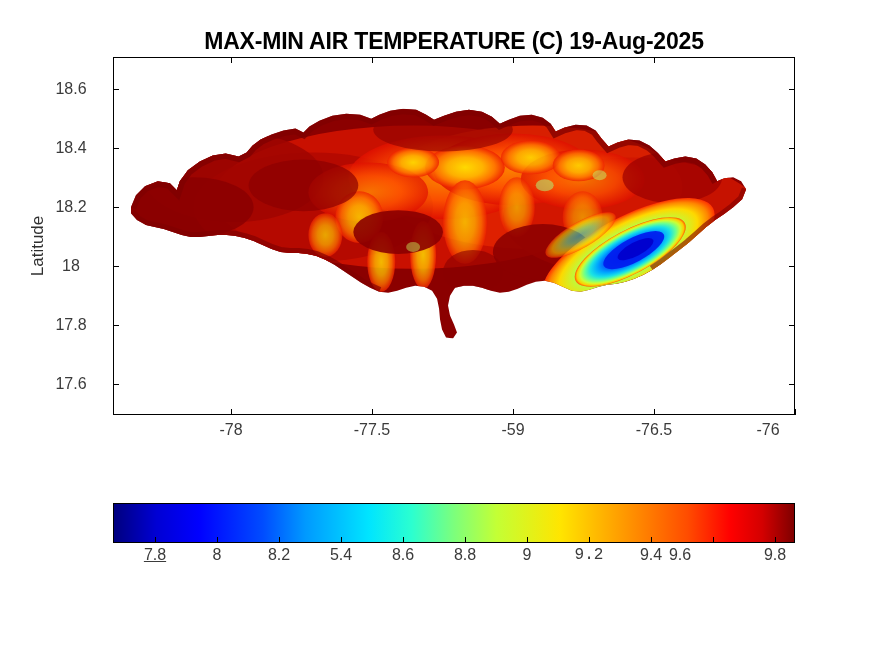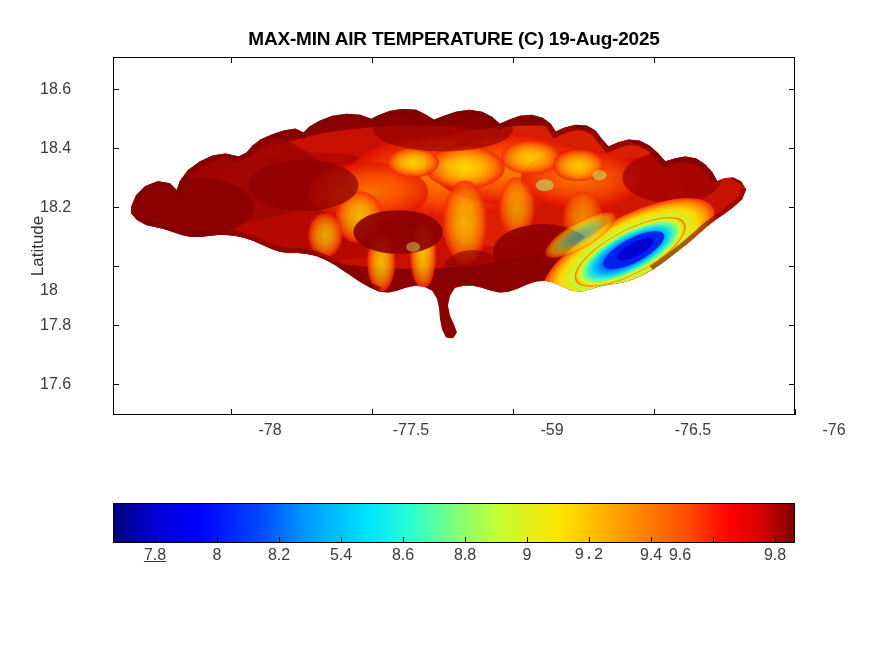--- a/index.html
+++ b/index.html
@@ -21,21 +21,21 @@
     background: #ffffff;
   }
 
   
   .fig-title {
     position: absolute;
     left: 113px;
     top: 28px;
     width: 682px;
     text-align: center;
-    font-size: 19px;
+    font-size: 23px;
     font-weight: bold;
     color: #000000;
     letter-spacing: -0.2px;
     white-space: nowrap;
   }
 
   
   .axes {
     position: absolute;
     left: 113px;
@@ -77,25 +77,24 @@
 
   .ticklabel {
     position: absolute;
     font-size: 16px;
     color: #3b3b3b;
     white-space: nowrap;
   }
   .ticklabel-x {
     transform: translateX(-50%);
     top: 421px;
-    margin-left: 39px;
   }
   .ticklabel-y {
     transform: translateY(-50%);
-    text-align: left;
+    text-align: center;
     right: 0;
     width: 62px;
   }
 
   .axis-title {
     position: absolute;
     font-size: 17px;
     color: #2f2f2f;
     white-space: nowrap;
   }
@@ -331,26 +330,26 @@
   <div class="tick-y right" style="top:148px;"></div>
   <div class="tick-y right" style="top:207px;"></div>
   <div class="tick-y right" style="top:266px;"></div>
   <div class="tick-y right" style="top:325px;"></div>
   <div class="tick-y right" style="top:384px;"></div>
 
   <div class="ticklabel ticklabel-x" style="left:231px;">-78</div>
   <div class="ticklabel ticklabel-x" style="left:372px;">-77.5</div>
   <div class="ticklabel ticklabel-x" style="left:513px;">-59</div>
   <div class="ticklabel ticklabel-x" style="left:654px;">-76.5</div>
-  <div class="ticklabel ticklabel-x" style="left:795px;">-76</div>
+  <div class="ticklabel ticklabel-x" style="left:768px;">-76</div>
 
   <div class="ticklabel ticklabel-y" style="top:89px; left:40px;">18.6</div>
   <div class="ticklabel ticklabel-y" style="top:148px; left:40px;">18.4</div>
   <div class="ticklabel ticklabel-y" style="top:207px; left:40px;">18.2</div>
-  <div class="ticklabel ticklabel-y" style="top:266px; left:40px;margin-top:24px;">18</div>
+  <div class="ticklabel ticklabel-y" style="top:266px; left:40px;">18</div>
   <div class="ticklabel ticklabel-y" style="top:325px; left:40px;">17.8</div>
   <div class="ticklabel ticklabel-y" style="top:384px; left:40px;">17.6</div>
 
   <div class="axis-title y">Latitude</div>
 
   <div class="colorbar-wrap">
     <div class="colorbar-grad"></div>
     <div class="cb-tick" style="left:42px;"></div>
     <div class="cb-tick" style="left:104px;"></div>
     <div class="cb-tick" style="left:166px;"></div>

